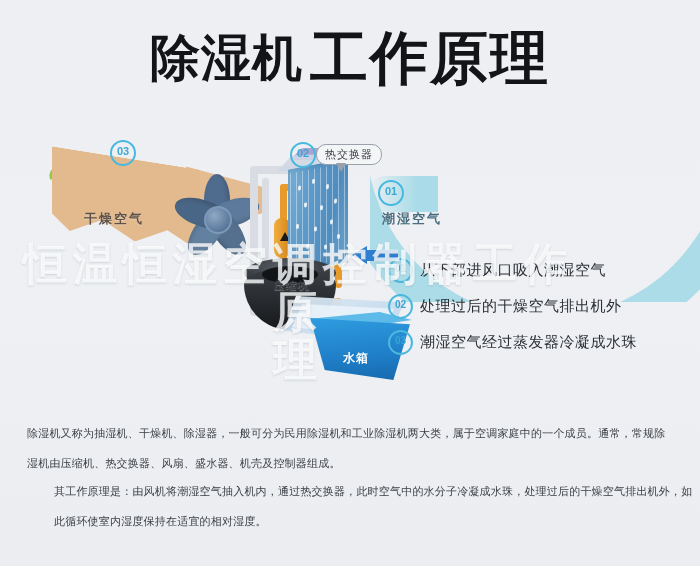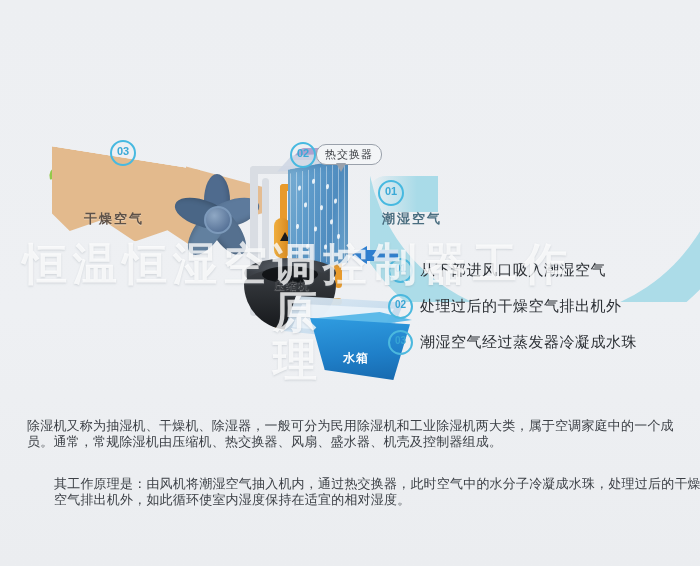--- a/index.html
+++ b/index.html
@@ -181,30 +181,33 @@
   .step .st{font-size:15px;color:#2b2f34;letter-spacing:.5px;white-space:nowrap;}
 
   
   .wm{position:absolute;left:0;top:240px;width:596px;text-align:center;
       pointer-events:none;z-index:40;}
   .wm div{font-size:44px;font-weight:bold;line-height:48px;letter-spacing:6px;
           color:rgba(255,255,255,.78);
           text-shadow:0 1px 2px rgba(120,130,145,.25);}
 
   
-  .para{position:absolute;left:27px;width:648px;font-size:13px;line-height:16px;
+  .para{position:absolute;left:27px;width:648px;font-size:11px;line-height:30px;
         color:#3c4046;letter-spacing:.2px;}
   .para.p1{top:418px;}
   .para.p2{top:476px;margin-left:27px;}
 </style>
 </head>
 <body>
 
 <div id="page">
 
+  <div class="title">
+    <span class="t-a">除湿机</span><span class="t-b">工作原理</span>
+  </div>
 
   <div class="stage">
 
     <div class="swoosh">
         <i></i>
       </div>
     <div class="swoosh-tail"></div>
 
     <div class="leaf l1"></div>
     <div class="leaf l2"></div>

